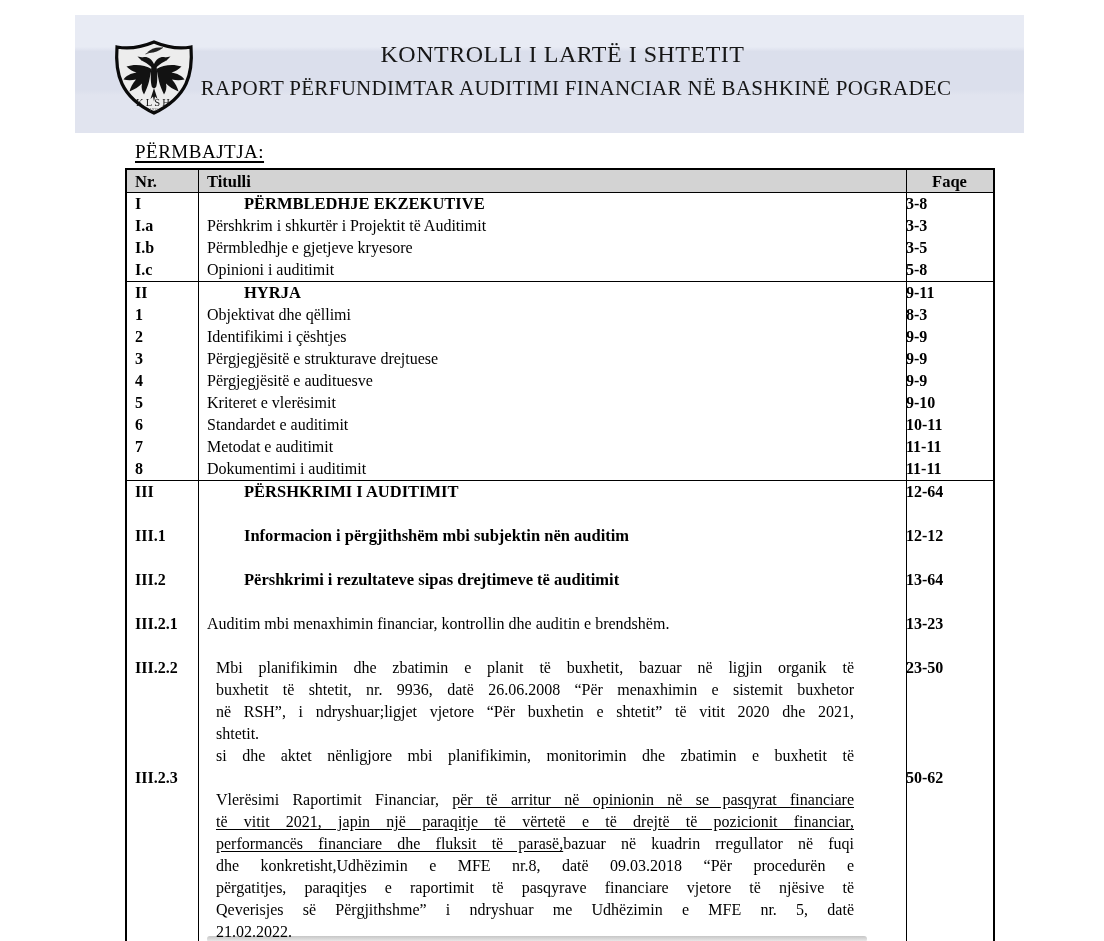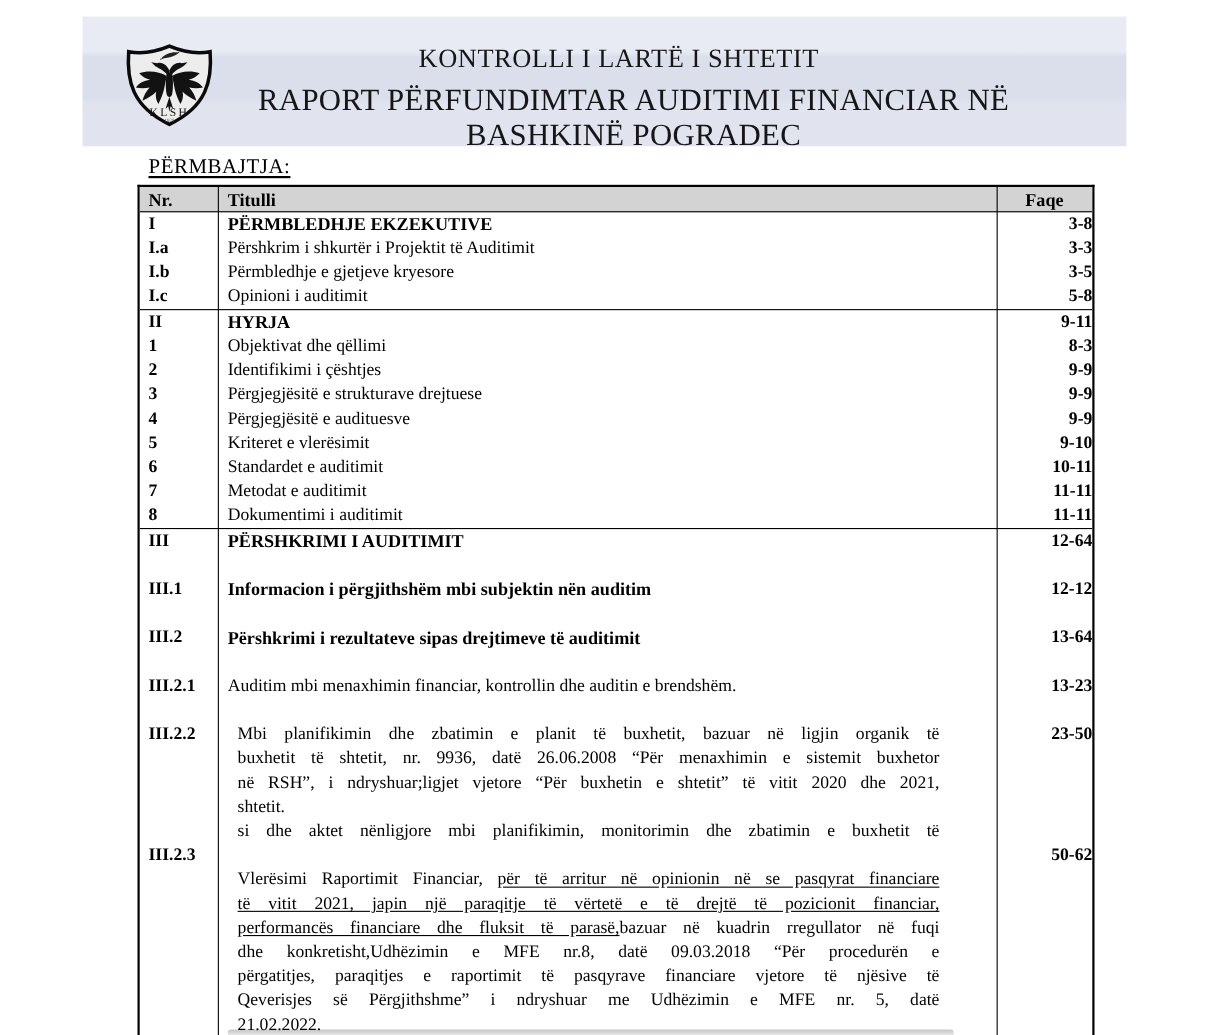--- a/index.html
+++ b/index.html
@@ -20,21 +20,21 @@
       var(--band_top) 0%, var(--band_top) 27%,
       var(--band_mid) 31%, var(--band_mid) 63%,
       var(--band_bottom) 68%, var(--band_bottom) 100%);
   }
   .band-title{
     position:absolute;left:26px;right:0;top:26px;text-align:center;
     font-size:24px;letter-spacing:.5px;color:#161616;
   }
   .band-subtitle{
     position:absolute;left:125px;right:72px;top:61px;text-align:center;
-    font-size:28px;letter-spacing:.3px;color:#161616;
+    font-size:21px;letter-spacing:.3px;color:#161616;
   }
   .logo{position:absolute;left:37px;top:24px;}
   
   .contents-heading{
     position:absolute;left:135px;top:141px;
     font-size:19px;font-weight:normal;letter-spacing:.5px;
     text-decoration:underline;text-decoration-thickness:2px;text-underline-offset:3px;
   }
   
   .toc-table{
@@ -53,22 +53,22 @@
   .toc-header .c2{padding-left:9px;}
   .toc-header .c3{text-align:center;}
   .toc-block{border-bottom:1px solid #000;}
   .toc-block:last-child{border-bottom:none;}
   .toc-row{
     display:grid;grid-template-columns:71px 708px 87px;
     min-height:22px;line-height:22px;font-size:16px;
   }
   .toc-row .nr{padding-left:8px;font-weight:bold;white-space:nowrap;}
   .toc-row .title{padding-left:9px;}
-  .toc-row.bold-title .title{font-weight:bold;font-size:16.5px;}
-  .toc-row .pages{text-align:right;font-weight:bold;}
+  .toc-row.bold-title .title{font-weight:bold;font-size:16.5px;margin-left:37px;}
+  .toc-row .pages{text-align:left;font-weight:bold;}
   .toc-spacer{height:22px;}
   .para{padding:0 52px 0 9px;}
   .para .jline{text-align:justify;text-align-last:justify;line-height:22px;}
   .para .jline.last{text-align-last:left;}
   .u{text-decoration:underline;text-underline-offset:2px;}
   
   .shadow-bar{
     position:absolute;left:207px;top:936px;width:660px;height:6px;z-index:1;
     border-radius:3px;
     background:linear-gradient(to bottom,var(--shadow_bar),#ededed);

